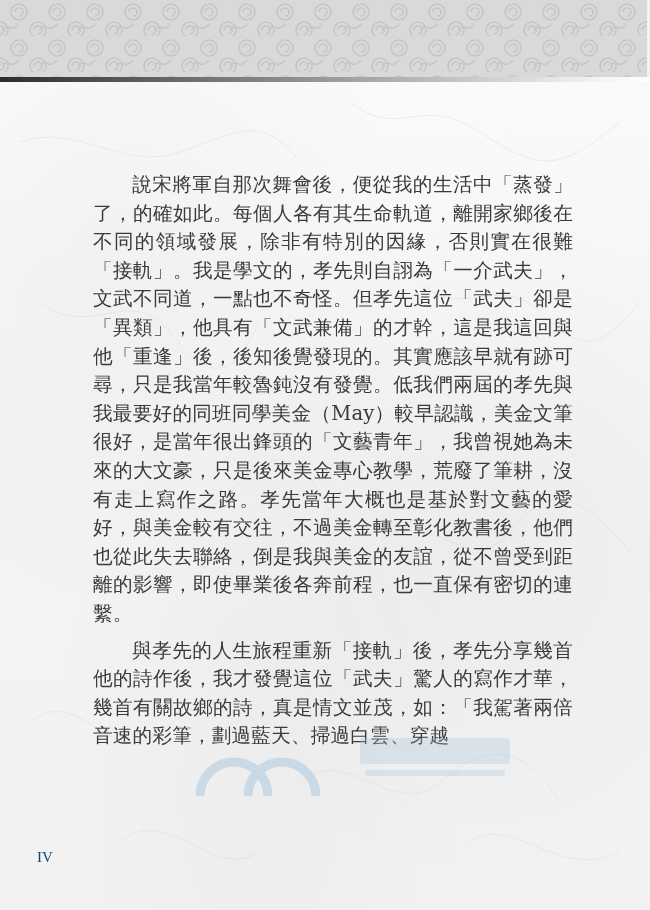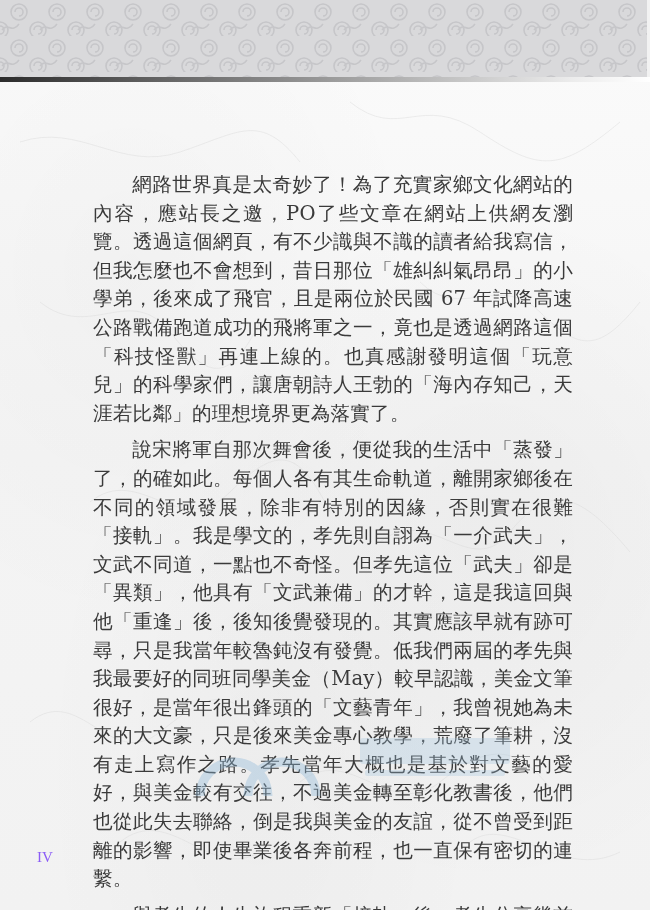--- a/index.html
+++ b/index.html
@@ -62,21 +62,21 @@
     }
     .content p {
       margin: 0 0 8px 0;
       text-indent: 2em;
     }
     .page-number {
       position: absolute;
       left: 37px;
       top: 849px;
       font-size: 15px;
-      color: #8b5cf6;
+      color: #0c4a6e;
       font-family: "Liberation Serif", "DejaVu Serif", serif;
     }
     
     .watermark {
       position: absolute;
       left: 190px;
       top: 728px;
       width: 330px;
       height: 70px;
       pointer-events: none;
@@ -119,21 +119,20 @@
       </pattern>
     </defs>
     <rect width="650" height="78" fill="#d9d9db"></rect>
     <rect width="650" height="78" fill="url(#swirl)"></rect>
   </svg>
   <div class="header-right-edge"></div>
 </div>
 <div class="header-rule"></div>
 
 <div class="content">
-  <p>網路世界真是太奇妙了！為了充實家鄉文化網站的內容，應站長之邀，PO了些文章在網站上供網友瀏覽。透過這個網頁，有不少識與不識的讀者給我寫信，但我怎麼也不會想到，昔日那位「雄糾糾氣昂昂」的小學弟，後來成了飛官，且是兩位於民國 67 年試降高速公路戰備跑道成功的飛將軍之一，竟也是透過網路這個「科技怪獸」再連上線的。也真感謝發明這個「玩意兒」的科學家們，讓唐朝詩人王勃的「海內存知己，天涯若比鄰」的理想境界更為落實了。</p>
   <p>說宋將軍自那次舞會後，便從我的生活中「蒸發」了，的確如此。每個人各有其生命軌道，離開家鄉後在不同的領域發展，除非有特別的因緣，否則實在很難「接軌」。我是學文的，孝先則自詡為「一介武夫」，文武不同道，一點也不奇怪。但孝先這位「武夫」卻是「異類」，他具有「文武兼備」的才幹，這是我這回與他「重逢」後，後知後覺發現的。其實應該早就有跡可尋，只是我當年較魯鈍沒有發覺。低我們兩屆的孝先與我最要好的同班同學美金（May）較早認識，美金文筆很好，是當年很出鋒頭的「文藝青年」，我曾視她為未來的大文豪，只是後來美金專心教學，荒廢了筆耕，沒有走上寫作之路。孝先當年大概也是基於對文藝的愛好，與美金較有交往，不過美金轉至彰化教書後，他們也從此失去聯絡，倒是我與美金的友誼，從不曾受到距離的影響，即使畢業後各奔前程，也一直保有密切的連繫。</p>
   <p>與孝先的人生旅程重新「接軌」後，孝先分享幾首他的詩作後，我才發覺這位「武夫」驚人的寫作才華，幾首有關故鄉的詩，真是情文並茂，如：「我駕著兩倍音速的彩筆，劃過藍天、掃過白雲、穿越</p>
 </div>
 
 <svg class="watermark" viewBox="0 0 330 70">
   <g fill="none" stroke="#8fb8d8" stroke-width="9" opacity="0.7">
     <path d="M10 68 A 34 34 0 0 1 78 68"></path>
     <path d="M58 68 A 34 34 0 0 1 126 68"></path>
   </g>
   <g fill="#9fc3df" opacity="0.55">

